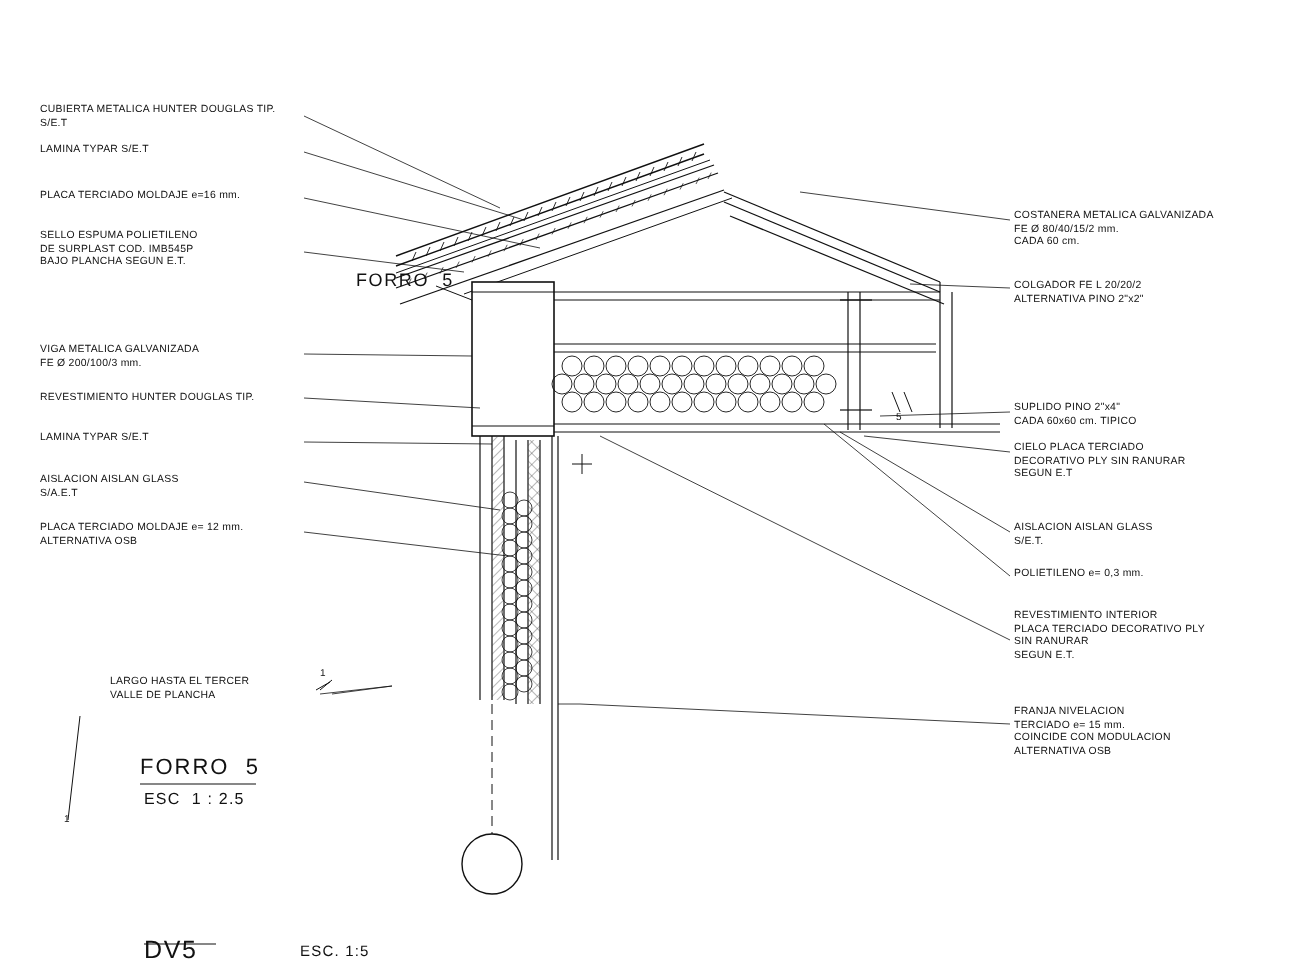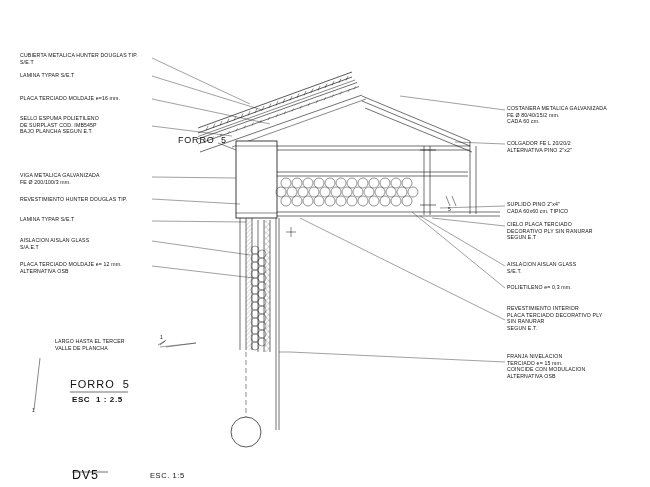--- a/index.html
+++ b/index.html
@@ -39,21 +39,20 @@
     letter-spacing: 1px;
     white-space: pre;
   }
   .title-forro-small {
     position: absolute;
     font-family: "Liberation Sans", sans-serif;
     font-size: 8px;
     color: #111111;
     letter-spacing: 0.6px;
     white-space: pre;
-    font-weight: bold;
   }
   .title-dv5 {
     position: absolute;
     font-family: "Liberation Sans", sans-serif;
     font-size: 12.5px;
     color: #111111;
     letter-spacing: 0.8px;
     white-space: pre;
   }
   .esc-dv5 {

